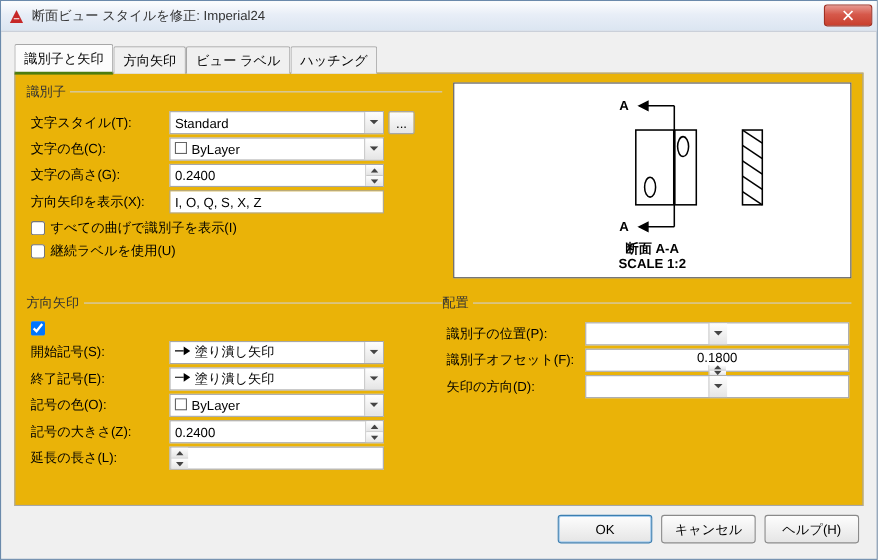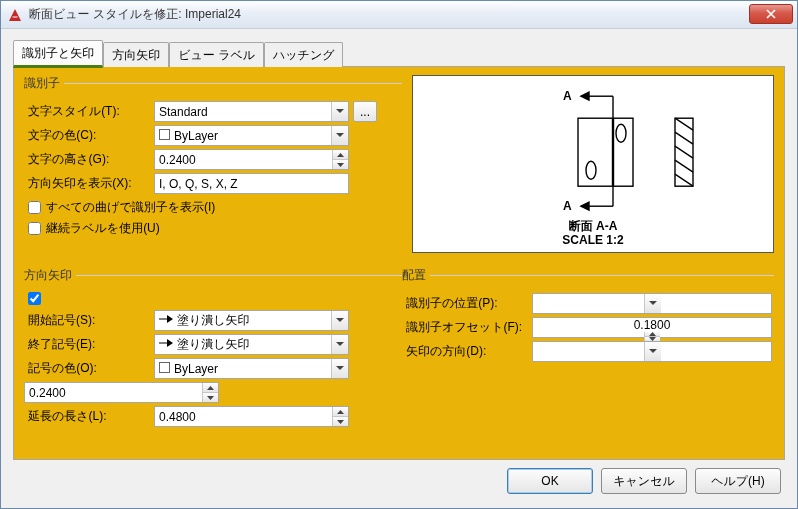--- a/index.html
+++ b/index.html
@@ -234,20 +234,21 @@
                     <span class="val"><span class="swatch bylayer"></span><span>ByLayer</span></span>
                     <span class="arrow">
                       <svg viewBox="0 0 8 5">
                         <path d="M0 0 L4 4 L8 0 Z" fill="#444"></path>
                       </svg>
                     </span>
                   </div>
                 </div>
             </div>
             <div class="row">
+              <div class="lbl"><span>記号の大きさ(Z):</span></div>
               <div class="ctrl">
                   <div class="spin">
                     <span class="val">0.2400</span>
                     <div class="spinbtns">
                       <div class="sb">
                         <svg viewBox="0 0 7 4">
                           <path d="M0 4 L3.5 0 L7 4 Z" fill="#444"></path>
                         </svg>
                       </div>
                       <div class="sb">
@@ -256,21 +257,20 @@
                         </svg>
                       </div>
                     </div>
                   </div>
                 </div>
             </div>
             <div class="row">
               <div class="lbl"><span>延長の長さ(L):</span></div>
               <div class="ctrl">
                   <div class="spin">
-                    <span class="val">0.4800</span>
                     <div class="spinbtns">
                       <div class="sb">
                         <svg viewBox="0 0 7 4">
                           <path d="M0 4 L3.5 0 L7 4 Z" fill="#444"></path>
                         </svg>
                       </div>
                       <div class="sb">
                         <svg viewBox="0 0 7 4">
                           <path d="M0 0 L3.5 4 L7 0 Z" fill="#444"></path>
                         </svg>

